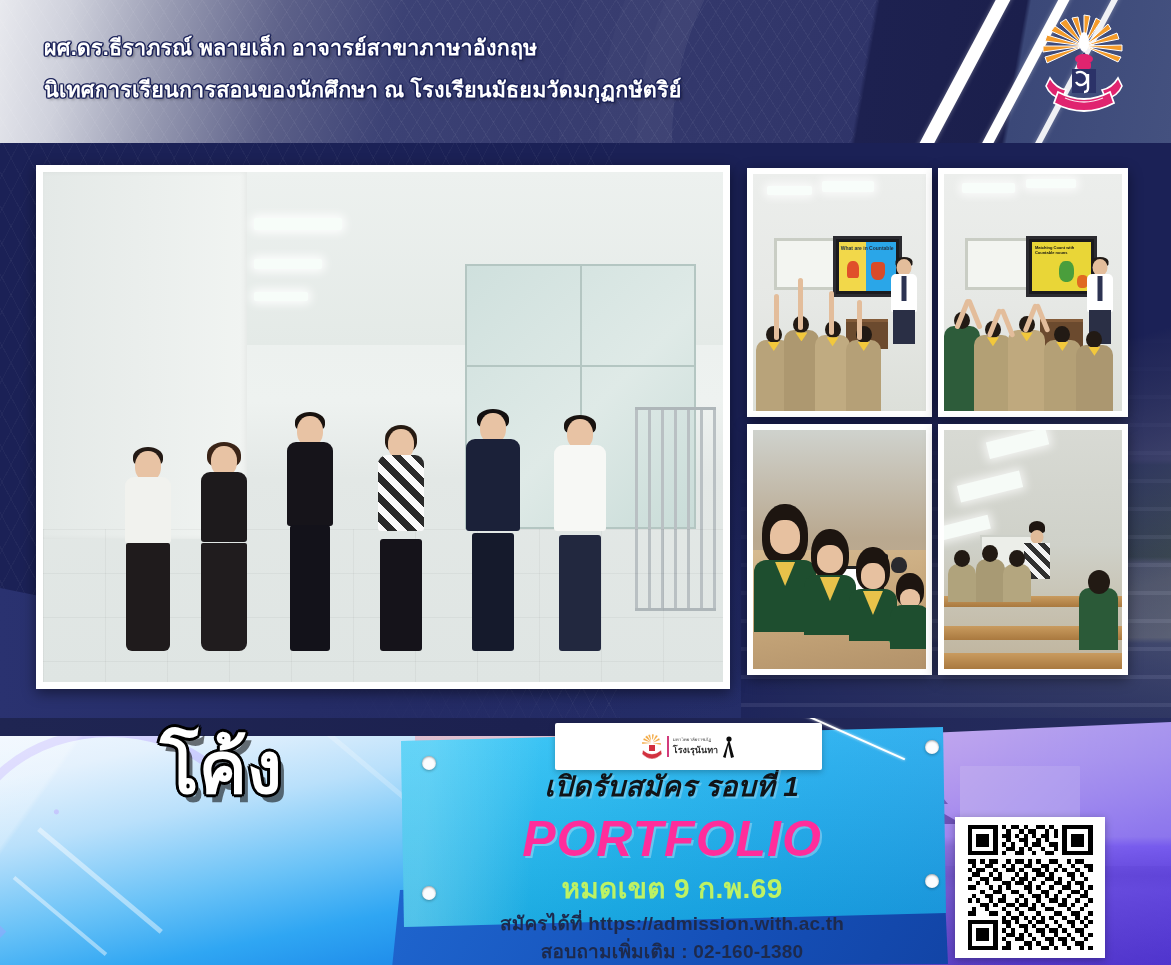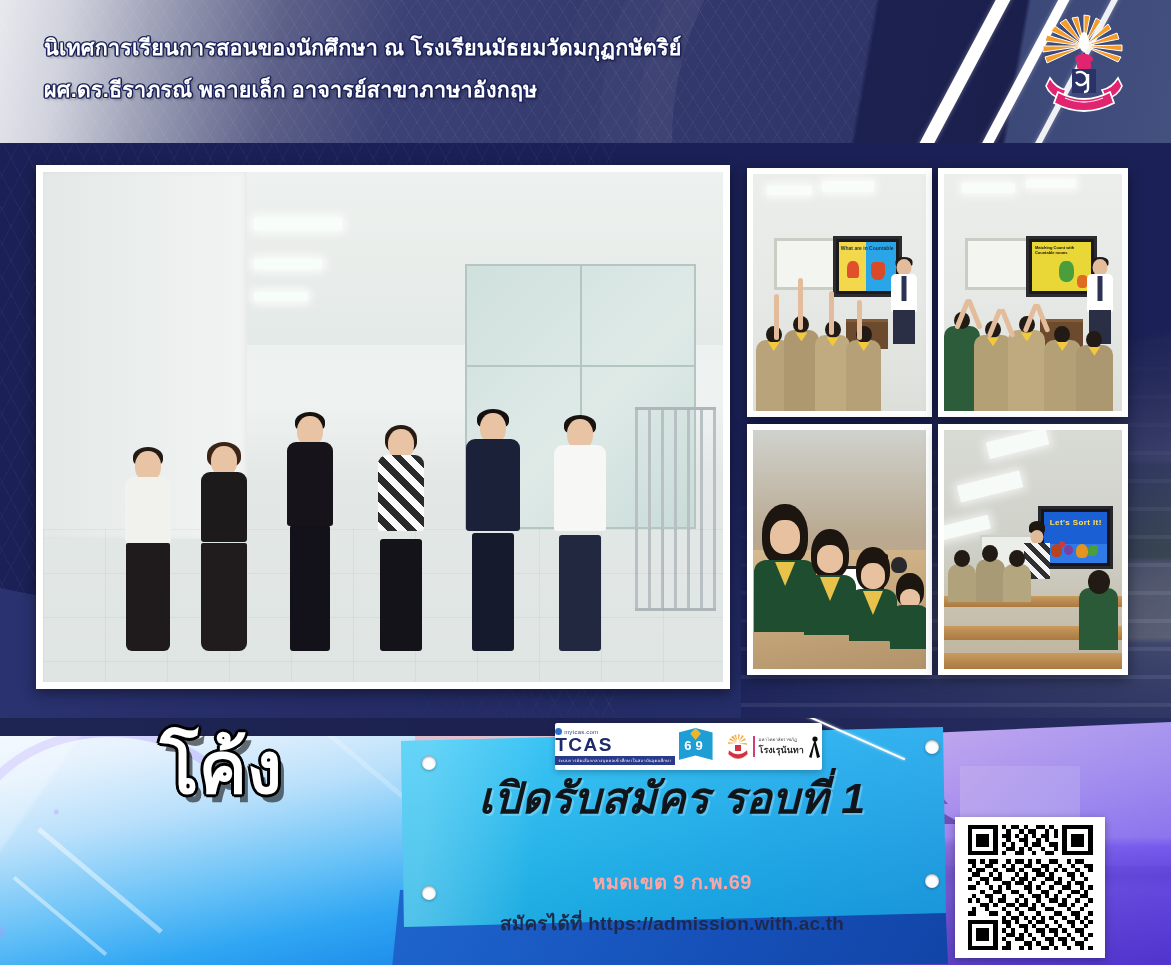--- a/index.html
+++ b/index.html
@@ -345,31 +345,31 @@
     width:11px;height:12px;background:#f0b429;clip-path:polygon(50% 0,100% 45%,50% 100%,0 45%);}
   .ssru-blk { display:flex; align-items:center; gap:4px; }
   .ssru-mark { width:22px; height:26px; }
   .ssru-name { display:flex; flex-direction:column; border-left:2px solid #d23b7c; padding-left:4px; }
   .ssru-name .l1 { font-size:4.5px; color:#333; }
   .ssru-name .l2 { font-size:9px; color:#2b2b2b; font-weight:bold; }
   .ribbon { width:14px; height:24px; }
 
   .flag-text { position:absolute; z-index: 15; left: 398px; width: 548px; text-align:center; }
   .ft-line1 {
-    top: 46px; font-size: 43px; font-weight: bold; color:#111418;
+    top: 46px; font-size: 28px; font-weight: bold; color:#111418;
     font-style: italic; letter-spacing: .5px;
     text-shadow: 2px 2px 0 rgba(255,255,255,.25);
   }
   .ft-line2 {
     top: 92px; font-size: 50px; font-weight: bold; color:#ff2d9b;
     font-style: italic; letter-spacing: 1px;
     text-shadow: 2px 2px 0 rgba(255,255,255,.3);
   }
   .ft-line3 {
-    top: 148px; font-size: 20px; font-weight: bold; color:#fca5a5;
+    top: 148px; font-size: 28px; font-weight: bold; color:#bef264;
     letter-spacing: .4px;
   }
   .ft-line4 {
     top: 190px; font-size: 19px; font-weight: bold; color:#1d2a4d; letter-spacing:.2px;
   }
   .ft-line5 {
     top: 218px; font-size: 19px; font-weight: bold; color:#1d2a4d; letter-spacing:.2px;
   }
 
   
@@ -387,22 +387,22 @@
 
   <div class="header">
     <div class="hdr-grid"></div>
     <div class="hdr-arcs"></div>
     <div class="hdr-darkwedge"></div>
     <div class="stripe s1"></div>
     <div class="stripe s2"></div>
     <div class="stripe s3"></div>
 
     <div class="hdr-text">
+      <div class="hdr-line">ผศ.ดร.ธีราภรณ์ พลายเล็ก อาจารย์สาขาภาษาอังกฤษ</div>
       <div class="hdr-line">นิเทศการเรียนการสอนของนักศึกษา ณ โรงเรียนมัธยมวัดมกุฏกษัตริย์</div>
-      <div class="hdr-line">ผศ.ดร.ธีราภรณ์ พลายเล็ก อาจารย์สาขาภาษาอังกฤษ</div>
     </div>
 
     <svg class="crest" viewBox="0 0 104 108">
       <g>
 
         <g fill="#f49b2a" stroke="#ffffff" stroke-width="1">
           <path d="M52 34 L40 6 L46 5 Z"></path>
           <path d="M52 34 L52 3 L58 4 Z"></path>
           <path d="M52 34 L64 6 L69 9 Z"></path>
           <path d="M52 34 L28 11 L34 7 Z"></path>
@@ -626,30 +626,20 @@
       </div>
     </div>
 
     <div class="photo p4">
       <div class="inner">
         <div class="scene sort-scene">
           <div class="ss-lamp" style="left:24%;top:2%;width:34%;height:7%;transform:rotate(-14deg);"></div>
           <div class="ss-lamp" style="left:8%;top:20%;width:36%;height:7%;transform:rotate(-14deg);"></div>
           <div class="ss-lamp" style="left:-4%;top:38%;width:30%;height:6%;transform:rotate(-14deg);"></div>
           <div style="position:absolute;left:20%;top:44%;width:36%;height:14%;background:#eceee9;border:2px solid #cdd0c9;"></div>
-          <div class="ss-tv">
-              <div class="ss-scr">
-            <div class="ss-title">Let's Sort It!</div>
-            <div class="ss-fruit" style="left:10%;bottom:12%;width:18%;height:26%;background:#b8441f;border-radius:6px 6px 40% 40%;"></div>
-            <div class="ss-fruit" style="left:32%;bottom:16%;width:14%;height:20%;background:#7a3fa0;"></div>
-            <div class="ss-fruit" style="left:50%;bottom:10%;width:20%;height:28%;background:#e4951f;border-radius:50% 50% 40% 40%;"></div>
-            <div class="ss-fruit" style="left:70%;bottom:14%;width:16%;height:22%;background:#4c9e36;border-radius:50% 10% 50% 10%;"></div>
-            <div class="ss-fruit" style="left:24%;bottom:32%;width:9%;height:12%;background:#d63535;"></div>
-          </div>
-            </div>
           <div style="position:absolute;left:44%;bottom:30%;width:16%;height:32%;">
             <div style="position:absolute;left:50%;transform:translateX(-50%);top:0;width:16px;height:12px;border-radius:50% 50% 20% 20%;background:#1e1611;"></div>
             <div style="position:absolute;left:50%;transform:translateX(-50%);top:9px;width:13px;height:14px;border-radius:50%;background:#e0bb99;"></div>
             <div style="position:absolute;left:50%;transform:translateX(-50%);top:22px;width:26px;height:36px;background:repeating-linear-gradient(45deg,#f2f2f2 0 5px,#303030 5px 10px);"></div>
           </div>
           <div class="ss-deskrow" style="bottom:26%;"></div>
           <div class="ss-deskrow" style="bottom:12%; height:14px;"></div>
           <div class="ss-deskrow" style="bottom:0%; height:16px;"></div>
           <div class="stu" style="left:2%;bottom:28%;width:16%;height:16%;background:#b0a37c;">
               <div class="s-head"></div>
@@ -697,38 +687,27 @@
 
     <div class="flag-shadow"></div>
     <div class="flag"></div>
     <div class="wire" style="left:790px;top:16px;width:120px;transform:rotate(24deg);"></div>
     <div class="grommet" style="left:422px;top:38px;"></div>
     <div class="grommet" style="left:422px;top:168px;"></div>
     <div class="grommet" style="left:925px;top:22px;"></div>
     <div class="grommet" style="left:925px;top:156px;"></div>
 
     <div class="flag-text ft-line1">เปิดรับสมัคร รอบที่ 1</div>
+    <div class="flag-text ft-line2">PORTFOLIO</div>
     <div class="flag-text ft-line3">หมดเขต 9 ก.พ.69</div>
     <div class="flag-text ft-line4">สมัครได้ที่ https://admission.with.ac.th</div>
+    <div class="flag-text ft-line5">สอบถามเพิ่มเติม : 02-160-1380</div>
   </div>
 
   <div class="logo-card">
-    <div class="tcas-blk">
-      <div class="tcas-word">
-        <div class="mytcas">
-          <span class="dot"></span>
-          <span>mytcas.com</span>
-        </div>
-        <div class="tcas-main">TCAS</div>
-        <div class="tcas-sub">ระบบการคัดเลือกกลางบุคคลเข้าศึกษาในสถาบันอุดมศึกษา</div>
-      </div>
-      <div class="tcas-book">
-        <span class="num">69</span>
-      </div>
-    </div>
 
     <div class="ssru-blk">
       <svg class="ssru-mark" viewBox="0 0 22 26">
         <g fill="#f2a63c" stroke="#fff" stroke-width=".3">
           <path d="M11 9 L7 1 L9 0.6 Z"></path>
             <path d="M11 9 L11 0 L13 0.5 Z"></path>
           <path d="M11 9 L15 1 L17 2 Z"></path>
             <path d="M11 9 L4 3 L6 1.5 Z"></path>
           <path d="M11 9 L18 4 L19 6 Z"></path>
             <path d="M11 9 L2 6 L3 4 Z"></path>

